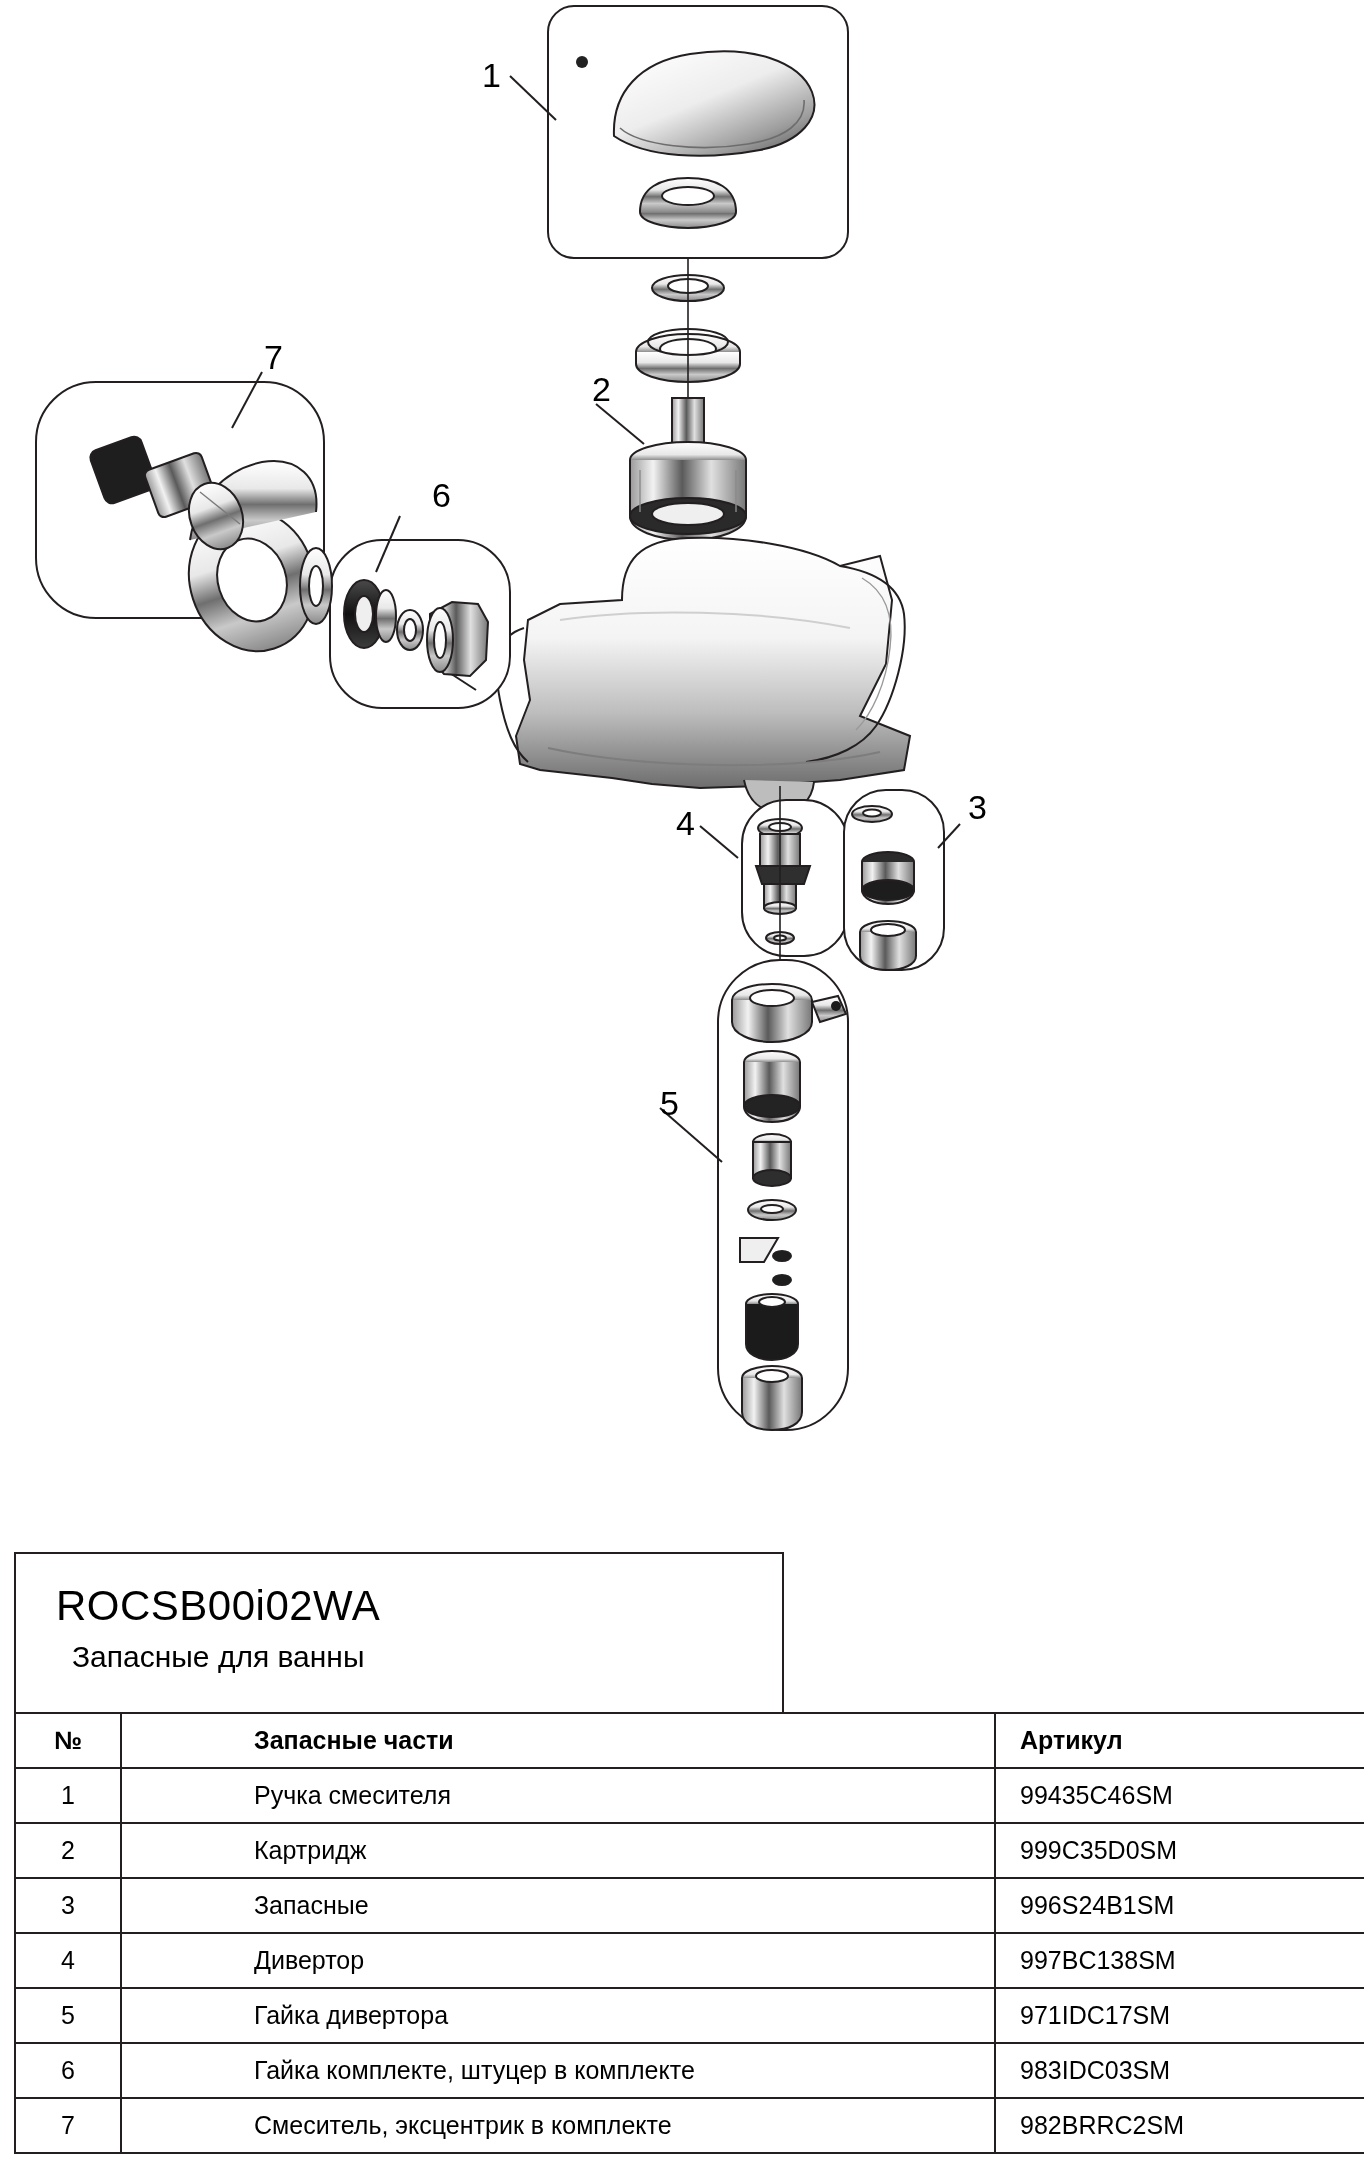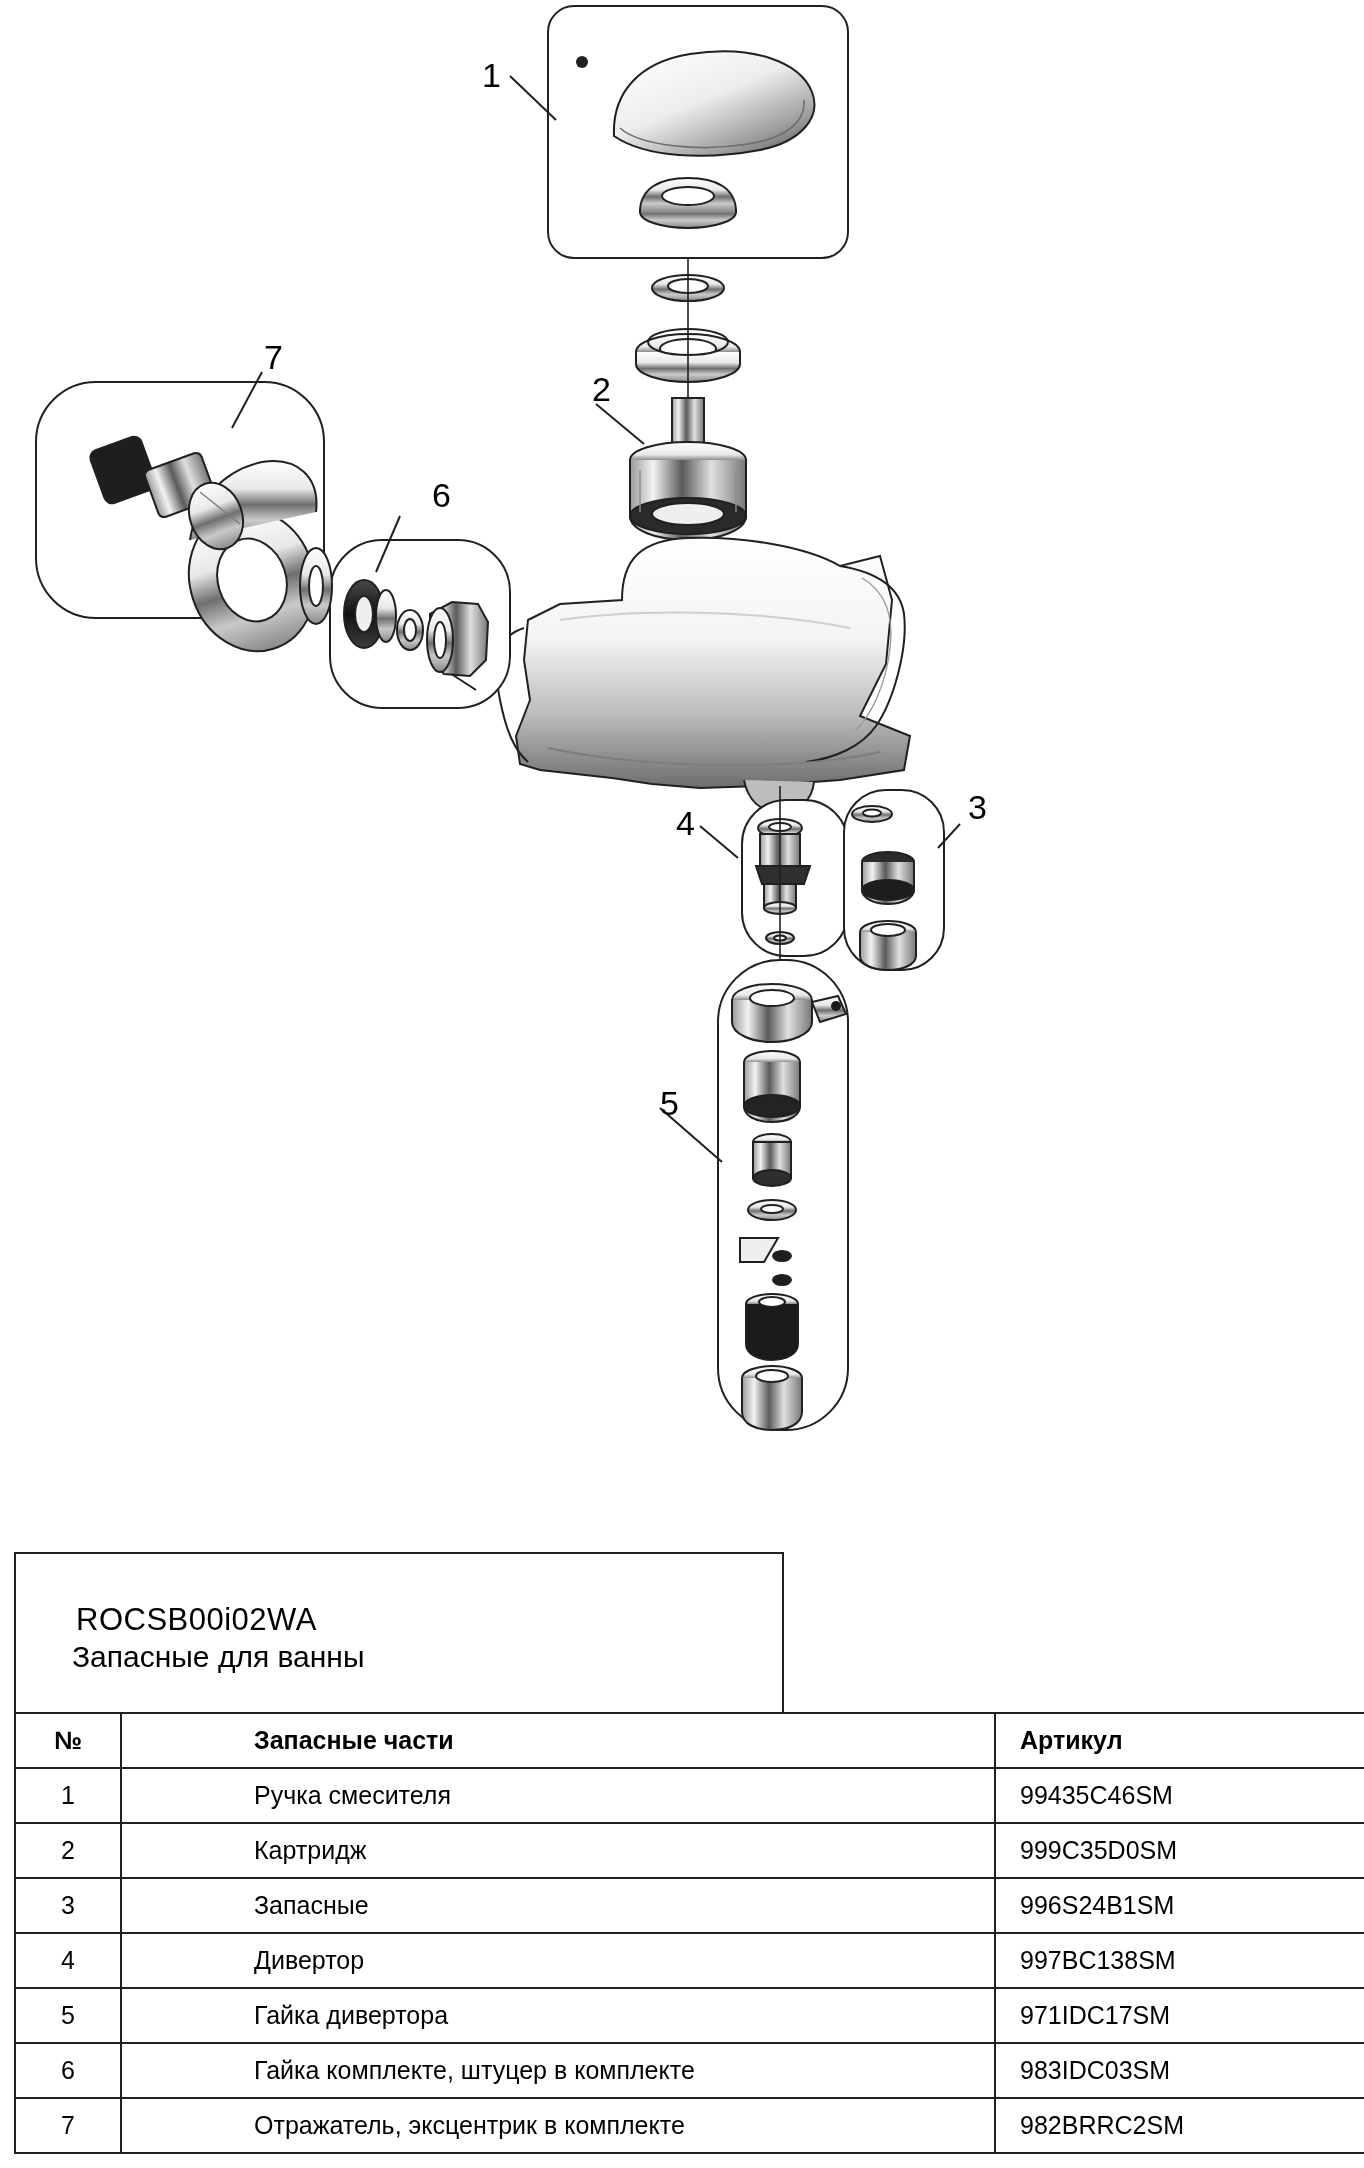--- a/index.html
+++ b/index.html
@@ -39,25 +39,24 @@
     top: 1552px;
     width: 770px;
     height: 160px;
     border: 2px solid #231f20;
     border-bottom: none;
     box-sizing: border-box;
     background: #fff;
   }
   .title-code {
     position: absolute;
-    left: 60px;
+    left: 40px;
     top: 28px;
-    font-size: 31px;
+    font-size: 42px;
     letter-spacing: 0.5px;
-    margin-top: 20px;
   }
   .title-name {
     position: absolute;
     left: 56px;
     top: 86px;
     font-size: 30px;
   }
   
   table.parts {
     position: absolute;
@@ -335,17 +334,17 @@
       <td class="col-name">Гайка дивертора</td>
       <td class="col-art">971IDC17SM</td>
     </tr>
     <tr>
       <td class="col-num">6</td>
       <td class="col-name">Гайка комплекте, штуцер в комплекте</td>
       <td class="col-art">983IDC03SM</td>
     </tr>
     <tr>
       <td class="col-num">7</td>
-      <td class="col-name">Отражатель, эксцентрик в комплекте</td>
+      <td class="col-name">Смеситель, эксцентрик в комплекте</td>
       <td class="col-art">982BRRC2SM</td>
     </tr>
   </tbody>
 </table>
 
 </body></html>

